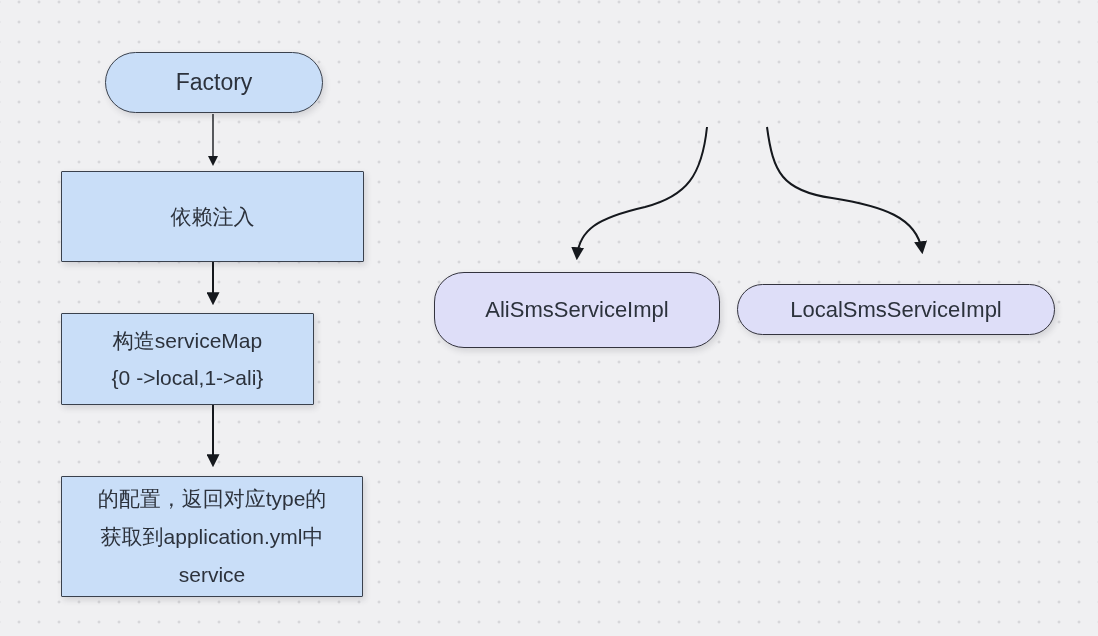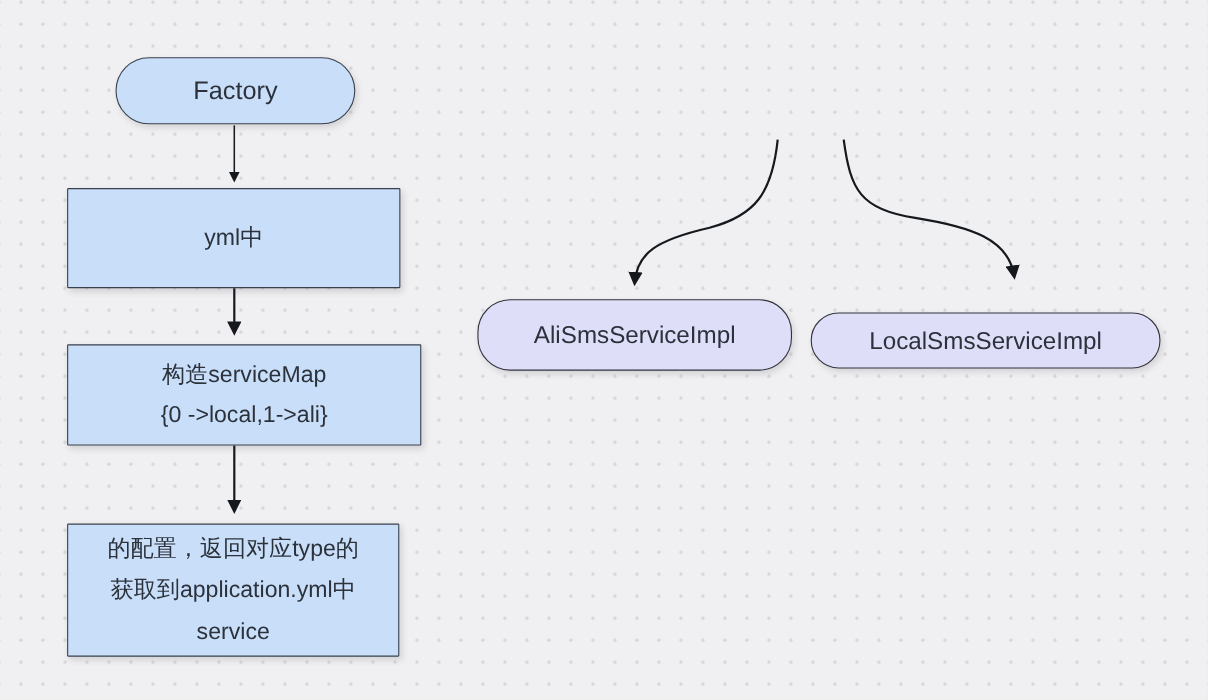--- a/index.html
+++ b/index.html
@@ -64,36 +64,36 @@
     <path class="connector" d="M213,405 L213,464" marker-end="url(#ah)"></path>
     <path class="connector" d="M707,127 C702,175 687,196 645,207 C597,218 579,230 577,257" marker-end="url(#ah)"></path>
     <path class="connector" d="M767,127 C773,172 782,191 832,198 C882,206 917,217 922,251" marker-end="url(#ah)"></path>
   </svg>
 
   <div class="node pill blue title-text" style="left:105px;top:52px;width:218px;height:61px;">
     <span>Factory</span>
   </div>
 
   <div class="node rect blue box-text" style="left:61px;top:171px;width:303px;height:91px;">
-    <span>yml中</span>
+    <span>依赖注入</span>
   </div>
 
-  <div class="node rect blue box-text" style="left:61px;top:313px;width:322px;height:92px;">
+  <div class="node rect blue box-text" style="left:61px;top:313px;width:253px;height:92px;">
     <span>构造serviceMap</span>
     <span>{0 -&gt;local,1-&gt;ali}</span>
   </div>
 
   <div class="node rect blue box-text-sm" style="left:61px;top:476px;width:302px;height:121px;">
     <span>的配置，返回对应type的</span>
     <span>获取到application.yml中</span>
     <span>service</span>
   </div>
 
 
-  <div class="node rounded purple impl-text" style="left:434px;top:272px;width:286px;height:65px;">
+  <div class="node rounded purple impl-text" style="left:434px;top:272px;width:286px;height:76px;">
     <span>AliSmsServiceImpl</span>
   </div>
 
   <div class="node rounded purple impl-text" style="left:737px;top:284px;width:318px;height:51px;">
     <span>LocalSmsServiceImpl</span>
   </div>
 
 </div>
 
 </body></html>

